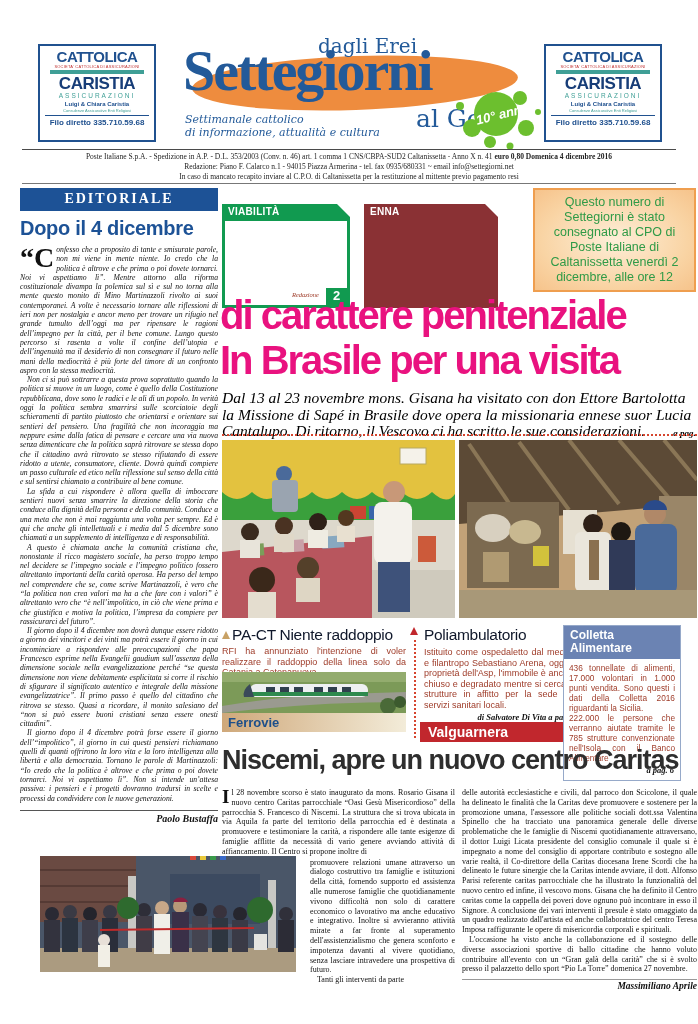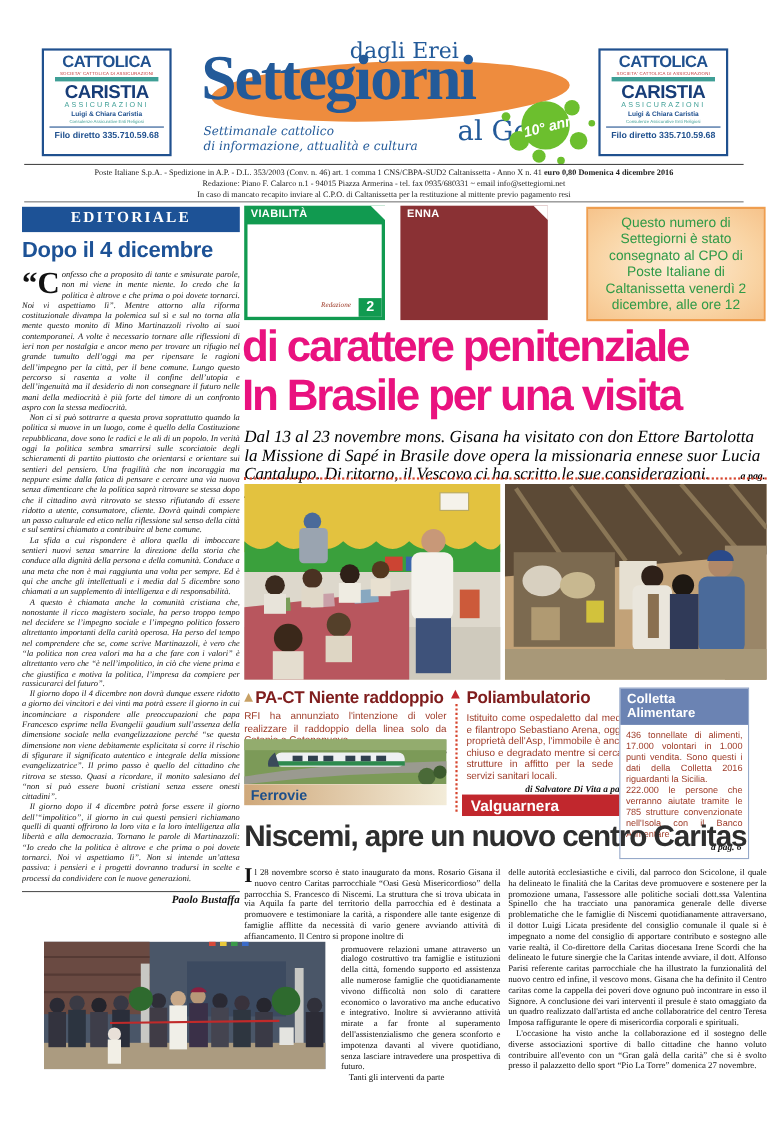--- a/index.html
+++ b/index.html
@@ -34,21 +34,21 @@
   .ed { left:20px; top:188px; width:198px; }
   .ed-header { background:#1d5296; color:#fff; font-family:"Liberation Serif", serif; font-weight:bold; font-size:14px; letter-spacing:2px; text-align:center; padding:3px 0 4px; }
   .ed-title { color:#1d5296; font-weight:bold; font-size:20px; letter-spacing:-0.3px; margin:6px 0 5px; }
   .ed-body { font-family:"Liberation Serif", serif; font-style:italic; font-size:7.7px; line-height:9.3px; text-align:justify; color:#111; height:560px; overflow:hidden; }
   .ed-body p { margin:0; text-indent:7px; }
   .ed-body p.first { text-indent:0; }
   .dc { float:left; font-size:28px; line-height:24px; font-weight:bold; font-style:normal; margin:1px 2px 0 0; color:#111; }
   .ed-sig { border-top:1px solid #555; margin-top:5px; padding-top:2px; text-align:right; font-family:"Liberation Serif", serif; font-style:italic; font-weight:bold; font-size:10px; color:#111; }
 
   
-  .teaser { top:187px; height:104px; position:absolute; padding:17px 3px 3px; }
+  .teaser { top:204px; height:104px; position:absolute; padding:17px 3px 3px; }
   .teaser .fold { position:absolute; top:0; right:0; width:0; height:0; border-top:13px solid #fff; border-left:13px solid transparent; }
   .teaser-head { position:absolute; top:2px; left:6px; color:#fff; font-weight:bold; font-size:10px; letter-spacing:0.3px; }
   .teaser-inner { background:#fff; height:100%; position:relative; text-align:right; padding:8px 6px 0; font-weight:bold; font-style:italic; font-size:10.5px; line-height:12.5px; }
   .teaser-byline { position:absolute; bottom:4px; right:28px; font-style:italic; font-weight:normal; font-size:6.5px; color:#9e3b28; font-family:"Liberation Serif", serif; }
   .teaser-num { position:absolute; bottom:0; right:0; width:21px; height:17px; color:#fff; font-weight:bold; font-size:13px; font-style:normal; display:flex; align-items:center; justify-content:center; }
   .vbox { left:222px; width:128px; background:#119a50; }
   .vbox .teaser-inner { color:#0b7a3e; }
   .vbox .teaser-num { background:#119a50; }
   .ebox { left:364px; width:134px; background:#8a3134; }
   .ebox .teaser-inner { color:#8a3134; }
@@ -59,21 +59,21 @@
   
   .headline { left:220px; top:293px; width:478px; color:#e9127f; font-weight:bold; font-size:40px; line-height:45px; letter-spacing:-2px; }
   .subhead { left:222px; top:390px; width:476px; font-family:"Liberation Serif", serif; font-style:italic; font-size:15.5px; line-height:16.5px; color:#000; }
   .subhead .pag { font-size:9px; font-weight:bold; margin-left:28px; }
   .dot-h { left:222px; top:434px; width:475px; border-top:2px dotted #d6452e; }
   .photo1 { left:222px; top:440px; width:233px; height:178px; }
   .photo2 { left:459px; top:440px; width:238px; height:178px; }
   .photo1 svg, .photo2 svg, .train svg, .crowd svg { display:block; width:100%; height:100%; }
 
   
-  .brief-title { color:#7f1d1d; font-weight:bold; font-size:15.5px; letter-spacing:-0.3px; line-height:17px; }
+  .brief-title { color:#0f172a; font-weight:normal; font-size:15.5px; letter-spacing:-0.3px; line-height:17px; }
   .tri-up { display:inline-block; width:0; height:0; border-left:4px solid transparent; border-right:4px solid transparent; vertical-align:1px; margin-right:2px; }
   .tri-tan { border-bottom:8px solid #c8a165; }
   .tri-red { border-bottom:8px solid #c1272d; }
   .pact { left:222px; top:626px; width:184px; }
   .pact-body { color:#9e3b28; font-size:9px; line-height:10.5px; text-align:justify; margin-top:3px; }
   .pag-line { text-align:right; font-family:"Liberation Serif", serif; font-style:italic; font-weight:bold; font-size:8.5px; color:#111; margin-top:2px; }
   .train { left:222px; top:672px; width:184px; height:41px; position:absolute; }
   .ferrovie { left:222px; top:713px; width:184px; height:19px; background:linear-gradient(90deg,#cfa87a,#f3ecd9); color:#1d4f8a; font-weight:bold; font-size:13px; padding:2px 0 0 6px; }
   .dot-v { left:414px; top:640px; height:98px; border-left:2px dotted #d6452e; }
   .arrow-red { left:410px; top:627px; }
@@ -310,20 +310,21 @@
   <p><span class="dc2">I</span><span>l 28 novembre scorso è stato inaugurato da mons. Rosario Gisana il nuovo centro Caritas parrocchiale “Oasi Gesù Misericordioso” della parrocchia S. Francesco di Niscemi. La struttura che si trova ubicata in via Aquila fa parte del territorio della parrocchia ed è destinata a promuovere e testimoniare la carità, a rispondere alle tante esigenze di famiglie afflitte da necessità di vario genere avviando attività di affiancamento. Il Centro si propone inoltre di</span></p>
   <div class="nis-narrow">
     <p>promuovere relazioni umane attraverso un dialogo costruttivo tra famiglie e istituzioni della città, fornendo supporto ed assistenza alle numerose famiglie che quotidianamente vivono difficoltà non solo di carattere economico o lavorativo ma anche educativo e integrativo. Inoltre si avvieranno attività mirate a far fronte al superamento dell'assistenzialismo che genera sconforto e impotenza davanti al vivere quotidiano, senza lasciare intravedere una prospettiva di futuro.</p>
     <p class="nis-p2">Tanti gli interventi da parte</p>
   </div>
 </div>
 
 <div class="abs nis-col nis-col2">
   <p>delle autorità ecclesiastiche e civili, dal parroco don Scicolone, il quale ha delineato le finalità che la Caritas deve promuovere e sostenere per la promozione umana, l'assessore alle politiche sociali dott.ssa Valentina Spinello che ha tracciato una panoramica generale delle diverse problematiche che le famiglie di Niscemi quotidianamente attraversano, il dottor Luigi Licata presidente del consiglio comunale il quale si è impegnato a nome del consiglio di apportare contributo e sostegno alle varie realtà, il Co-direttore della Caritas diocesana Irene Scordi che ha delineato le future sinergie che la Caritas intende avviare, il dott. Alfonso Parisi referente caritas parrocchiale che ha illustrato la funzionalità del nuovo centro ed infine, il vescovo mons. Gisana che ha definito il Centro caritas come la cappella dei poveri dove ognuno può incontrare in esso il Signore. A conclusione dei vari interventi il presule è stato omaggiato da un quadro realizzato dall'artista ed anche collaboratrice del centro Teresa Imposa raffigurante le opere di misericordia corporali e spirituali.</p>
   <p class="nis-p2">L'occasione ha visto anche la collaborazione ed il sostegno delle diverse associazioni sportive di ballo cittadine che hanno voluto contribuire all'evento con un “Gran galà della carità” che si è svolto presso il palazzetto dello sport “Pio La Torre” domenica 27 novembre.</p>
+  <div class="nis-sig">Massimiliano Aprile</div>
 </div>
 
 <div class="crowd">
   <svg viewBox="0 0 256 116" preserveAspectRatio="none">
     <rect x="0" y="0" width="256" height="116" fill="#4a5668"></rect>
     <rect x="0" y="0" width="96" height="66" fill="#6a4a42"></rect>
     <line x1="0" y1="14" x2="96" y2="14" stroke="#553a34" stroke-width="2"></line>
     <line x1="0" y1="30" x2="96" y2="30" stroke="#553a34" stroke-width="2"></line>
     <line x1="0" y1="46" x2="96" y2="46" stroke="#553a34" stroke-width="2"></line>
     <rect x="130" y="18" width="90" height="50" fill="#3c4a60"></rect>

